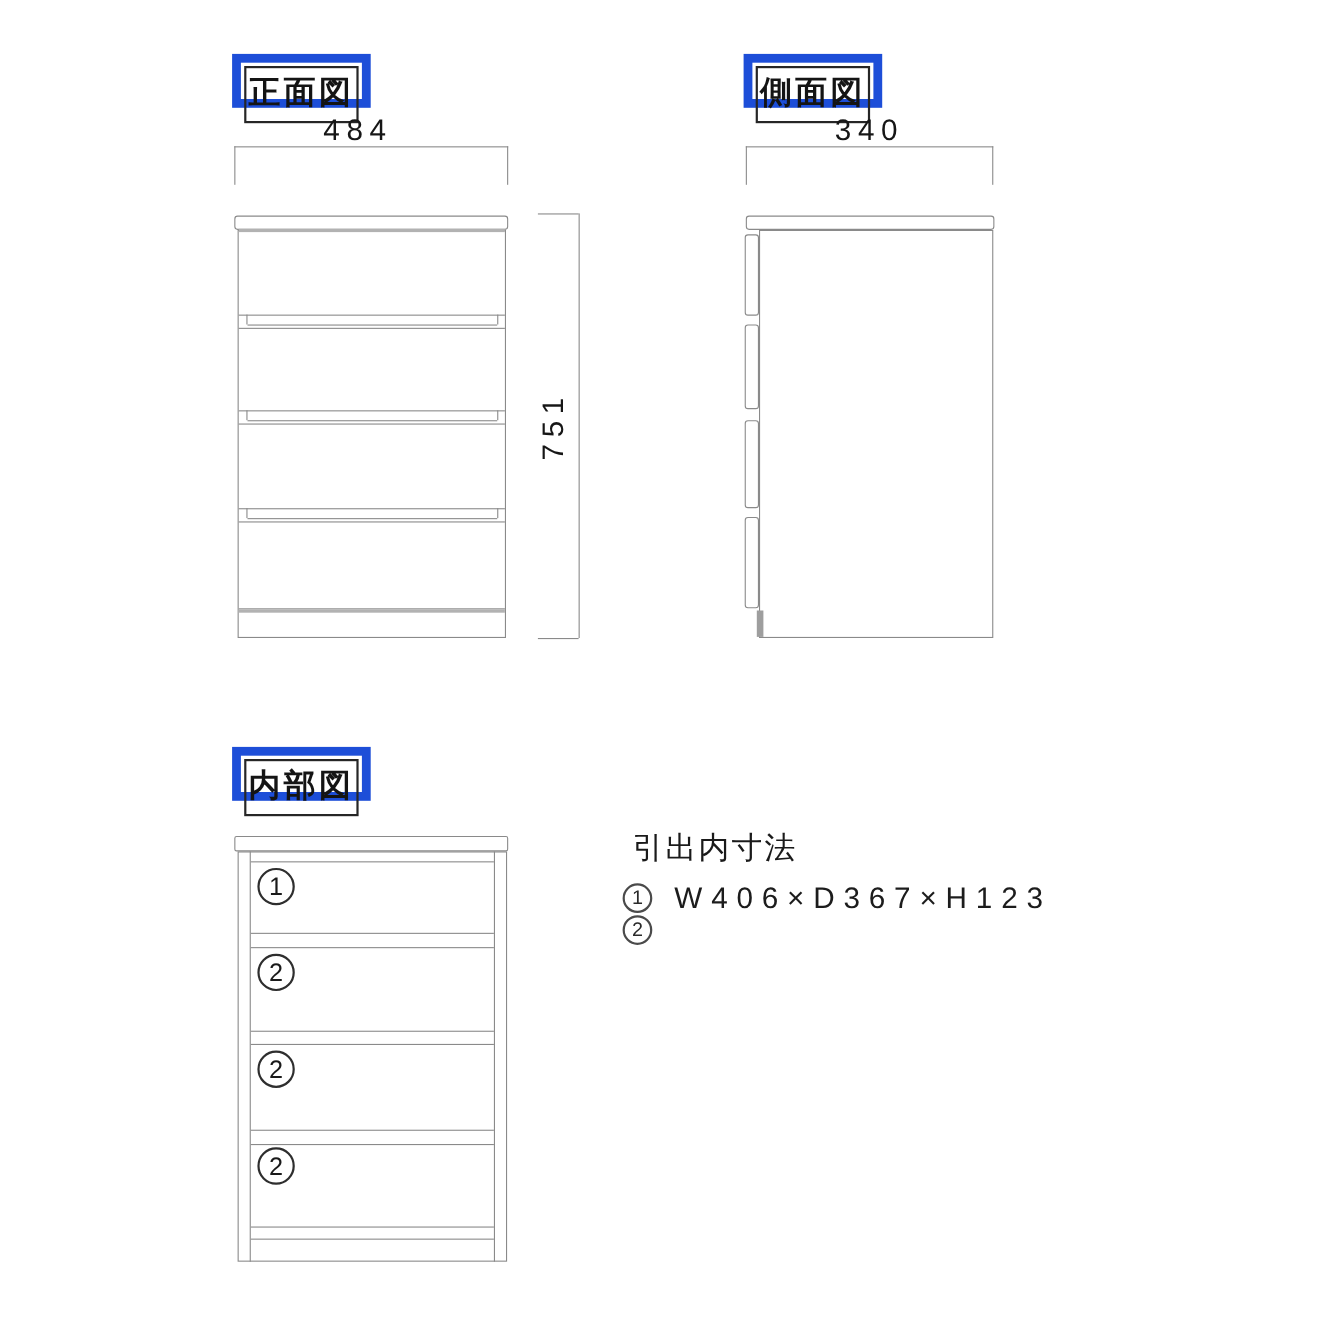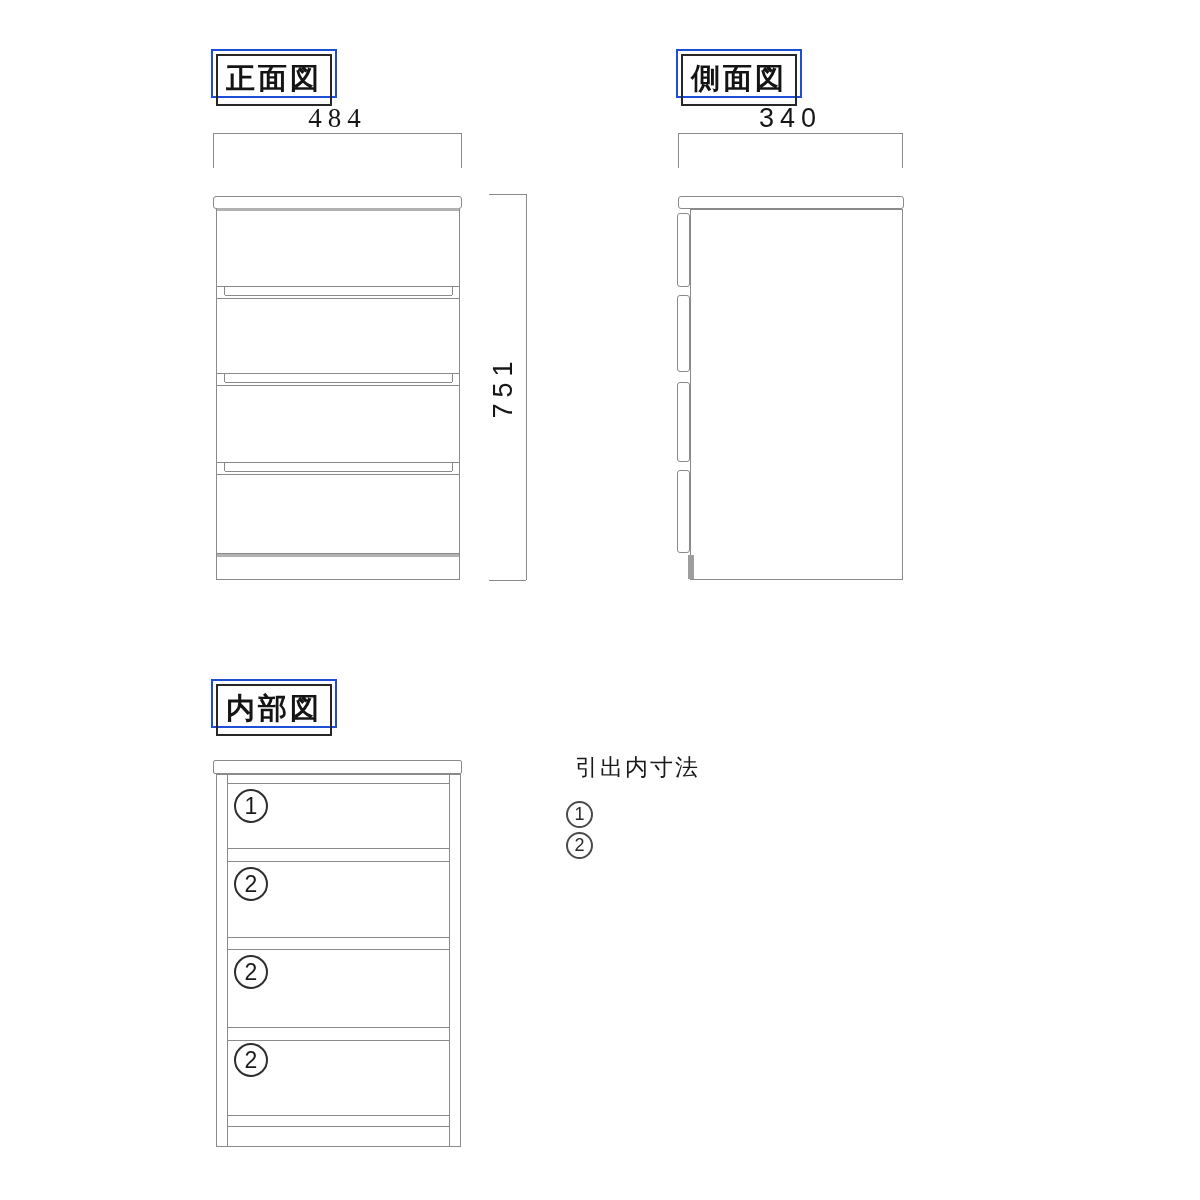--- a/index.html
+++ b/index.html
@@ -4,53 +4,53 @@
 <style>
   html,body{margin:0;padding:0;}
   body{
     width:1200px;height:1200px;background:#ffffff;position:relative;overflow:hidden;
     font-family:"Liberation Sans","DejaVu Sans",sans-serif;color:#1a1a1a;
   }
   
   .hl{position:absolute;height:1px;background:#8a8a8a;}
   .vl{position:absolute;width:1px;background:#8a8a8a;}
   
-  .label-box{position:absolute;border:2px solid #1d4ed8;background:#fff;padding:3px;box-sizing:border-box;}
+  .label-box{position:absolute;border:8px solid #1d4ed8;background:#fff;padding:3px;box-sizing:border-box;}
   .label-box .inner{border:2px solid #262626;padding:3px 8px 5px 8px;display:flex;align-items:center;justify-content:center;}
   .label-box .txt{font-size:29px;font-weight:600;letter-spacing:3px;color:#141414;white-space:nowrap;}
   
   .dim-text{position:absolute;font-size:27px;letter-spacing:6px;color:#161616;text-align:center;white-space:nowrap;}
   
   .cap{position:absolute;border:1px solid #8a8a8a;border-radius:3px;background:#fff;box-sizing:border-box;z-index:2;}
   .body-box{position:absolute;border:1px solid #8a8a8a;background:#fff;box-sizing:border-box;}
   .shadow-band{position:absolute;background:#b2b2b2;z-index:3;}
   .profile{position:absolute;border:1px solid #8a8a8a;border-radius:3px;background:#fff;box-sizing:border-box;z-index:2;}
   .foot{position:absolute;background:#9e9e9e;z-index:3;}
   
   .num-circle{position:absolute;width:34px;height:34px;border:2px solid #2e2e2e;border-radius:50%;
     display:flex;align-items:center;justify-content:center;font-size:23px;color:#1a1a1a;box-sizing:border-box;background:transparent;}
   
-  .spec-title{position:absolute;font-size:23px;letter-spacing:2px;color:#1a1a1a;white-space:nowrap;}
+  .spec-title{position:absolute;font-size:28px;letter-spacing:2px;color:#1a1a1a;white-space:nowrap;}
   .spec-row{position:absolute;display:flex;align-items:center;gap:20px;}
   .spec-circle{width:27px;height:27px;border:2px solid #4a4a4a;border-radius:50%;display:flex;align-items:center;
     justify-content:center;font-size:18px;color:#2a2a2a;box-sizing:border-box;flex:0 0 auto;}
   .spec-size{font-size:27px;letter-spacing:8px;color:#1c1c1c;white-space:nowrap;}
   .rot-text{position:absolute;transform:rotate(-90deg);font-size:27px;letter-spacing:6px;color:#161616;
     text-align:center;white-space:nowrap;}
 </style>
 </head>
 <body>
 
 <div class="label-box" style="left:211px;top:49px;width:126px;height:49px;">
   <div class="inner">
     <span class="txt">正面図</span>
   </div>
 </div>
 
-<div class="dim-text" style="left:213px;top:103px;width:249px;font-family:Liberation Serif, serif;">484</div>
+<div class="dim-text" style="left:201px;top:103px;width:249px;">484</div>
 <div class="hl" style="left:213px;top:133px;width:249px;"></div>
 <div class="vl" style="left:213px;top:133px;height:35px;"></div>
 <div class="vl" style="left:461px;top:133px;height:35px;"></div>
 
 <div class="cap" style="left:213px;top:196px;width:249px;height:13px;"></div>
 <div class="shadow-band" style="left:217px;top:208px;width:242px;height:3px;"></div>
 <div class="body-box" style="left:216px;top:209px;width:244px;height:371px;"></div>
 
 <div class="hl" style="left:217px;top:286px;width:242px;"></div>
 <div class="hl" style="left:225px;top:295px;width:227px;"></div>
@@ -120,16 +120,17 @@
 
 <div class="num-circle" style="left:234px;top:789px;">1</div>
 <div class="num-circle" style="left:234px;top:867px;">2</div>
 <div class="num-circle" style="left:234px;top:955px;">2</div>
 <div class="num-circle" style="left:234px;top:1043px;">2</div>
 
 <div class="spec-title" style="left:575px;top:752px;">引出内寸法</div>
 
 <div class="spec-row" style="left:566px;top:801px;">
   <span class="spec-circle">1</span>
+  <span class="spec-size">W406×D367×H123</span>
 </div>
 <div class="spec-row" style="left:566px;top:832px;">
   <span class="spec-circle">2</span>
 </div>
 
 </body></html>

